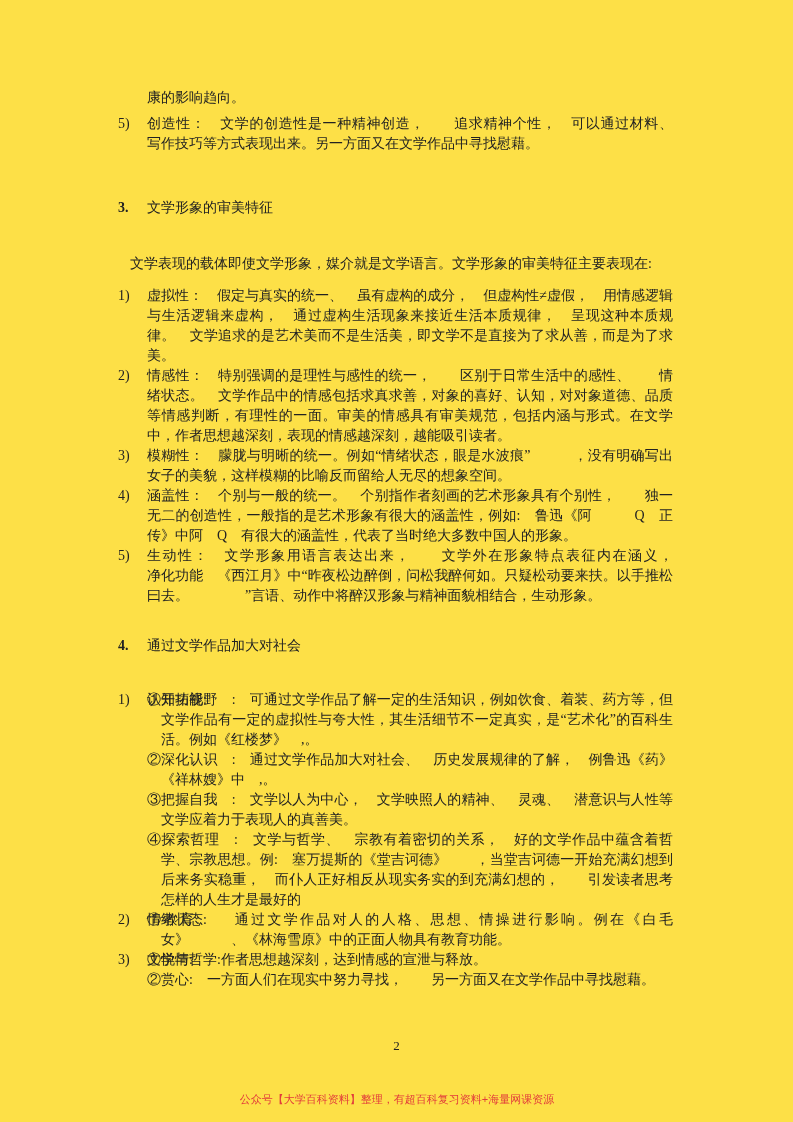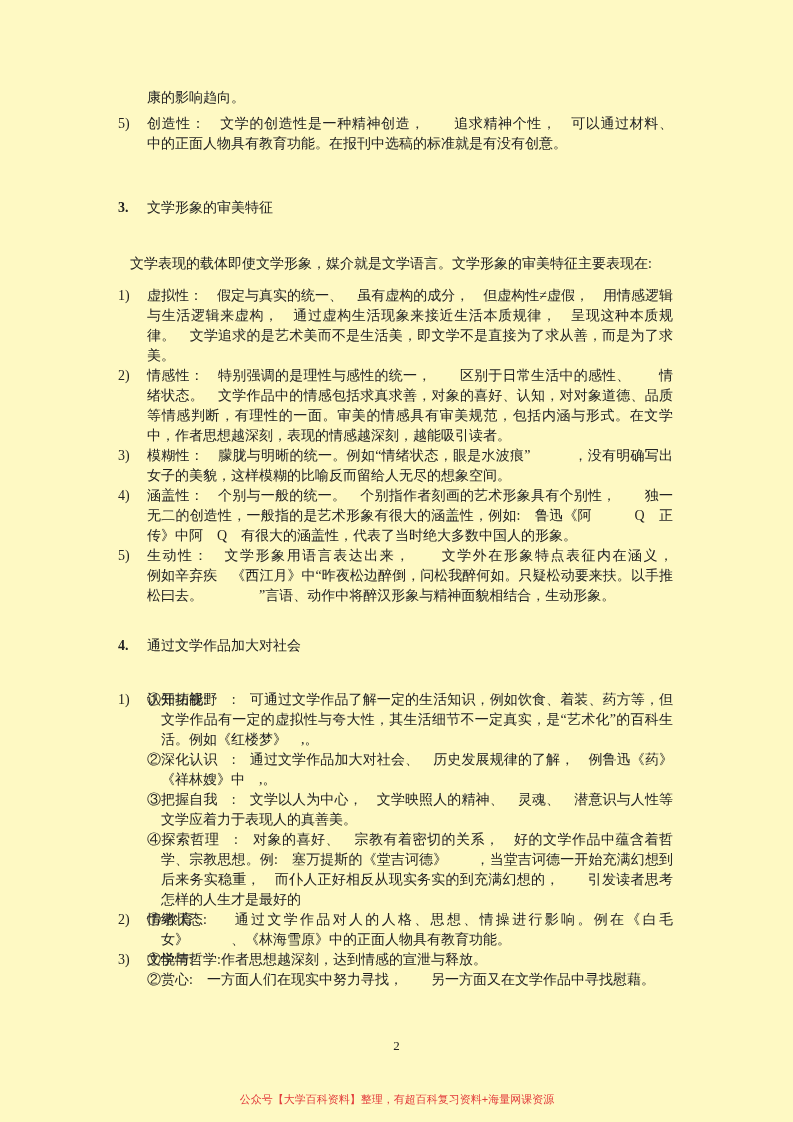--- a/index.html
+++ b/index.html
@@ -1,21 +1,21 @@
 <!DOCTYPE html>
 <html><head>
 <meta charset="utf-8">
 <style>
   html, body { margin: 0; padding: 0; background: #ffffff; }
   .page {
     position: relative;
     width: 793px;
     height: 1122px;
     margin: 0 auto;
-    background: #fef9c3;
+    background: #fde047;
     overflow: hidden;
     font-family: "Liberation Serif", "DejaVu Serif", serif;
     color: #222222;
     font-size: 14px;
     line-height: 20px;
     text-decoration: underline;
   }
   .content {
     position: absolute;
     left: 118px;
@@ -58,21 +58,21 @@
 </head>
 <body>
 
 <div class="page">
   <div class="content">
 
     <p class="carryover">康的影响趋向。</p>
 
     <div class="list-item">
       <span class="li-label">5)</span>
-      <div class="li-text">创造性：　文学的创造性是一种精神创造，　　追求精神个性，　可以通过材料、　中的正面人物具有教育功能。在报刊中选稿的标准就是有没有创意。</div>
+      <div class="li-text">创造性：　文学的创造性是一种精神创造，　　追求精神个性，　可以通过材料、　写作技巧等方式表现出来。另一方面又在文学作品中寻找慰藉。</div>
     </div>
 
     <div class="section-heading">
       <span class="sec-num">3.</span>
       <span class="sec-title">文学形象的审美特征</span>
     </div>
 
     <p class="lead">文学表现的载体即使文学形象，媒介就是文学语言。文学形象的审美特征主要表现在:</p>
 
     <div class="list">
@@ -87,40 +87,40 @@
       <div class="list-item">
         <span class="li-label">3)</span>
         <div class="li-text">模糊性：　朦胧与明晰的统一。例如“情绪状态，眼是水波痕”　　　，没有明确写出女子的美貌，这样模糊的比喻反而留给人无尽的想象空间。</div>
       </div>
       <div class="list-item">
         <span class="li-label">4)</span>
         <div class="li-text">涵盖性：　个别与一般的统一。　个别指作者刻画的艺术形象具有个别性，　　独一无二的创造性，一般指的是艺术形象有很大的涵盖性，例如:　鲁迅《阿　　　Q　正传》中阿　Q　有很大的涵盖性，代表了当时绝大多数中国人的形象。</div>
       </div>
       <div class="list-item">
         <span class="li-label">5)</span>
-        <div class="li-text">生动性：　文学形象用语言表达出来，　　文学外在形象特点表征内在涵义，　　　例如辛弃疾　《西江月》中“昨夜松边醉倒，问松我醉何如。只疑松动要来扶。以手推松曰去。　　　　”言语、动作中将醉汉形象与精神面貌相结合，生动形象。</div>
+        <div class="li-text">生动性：　文学形象用语言表达出来，　　文学外在形象特点表征内在涵义，　　　净化功能　《西江月》中“昨夜松边醉倒，问松我醉何如。只疑松动要来扶。以手推松曰去。　　　　”言语、动作中将醉汉形象与精神面貌相结合，生动形象。</div>
       </div>
     </div>
 
     <div class="section-heading heading-4">
       <span class="sec-num">4.</span>
       <span class="sec-title">通过文学作品加大对社会</span>
     </div>
 
     <div class="list">
 
       <div class="fn-item">
         <span class="li-label">1)</span>
         <div class="fn-body">
           <span class="fn-title">认知功能:</span>
           <div class="fn-subs">
             <div class="fn-sub">①开拓视野　:　可通过文学作品了解一定的生活知识，例如饮食、着装、药方等，但文学作品有一定的虚拟性与夸大性，其生活细节不一定真实，是“艺术化”的百科生活。例如《红楼梦》　,。</div>
             <div class="fn-sub">②深化认识　:　通过文学作品加大对社会、　历史发展规律的了解，　例鲁迅《药》《祥林嫂》中　,。</div>
             <div class="fn-sub">③把握自我　:　文学以人为中心，　文学映照人的精神、　灵魂、　潜意识与人性等文学应着力于表现人的真善美。</div>
-            <div class="fn-sub">④探索哲理　:　对象的喜好、　宗教有着密切的关系，　好的文学作品中蕴含着哲学、宗教思想。例:　塞万提斯的《堂吉诃德》　　，当堂吉诃德一开始充满幻想到后来务实稳重，　而仆人正好相反从现实务实的到充满幻想的，　　引发读者思考怎样的人生才是最好的</div>
+            <div class="fn-sub">④探索哲理　:　文学与哲学、　宗教有着密切的关系，　好的文学作品中蕴含着哲学、宗教思想。例:　塞万提斯的《堂吉诃德》　　，当堂吉诃德一开始充满幻想到后来务实稳重，　而仆人正好相反从现实务实的到充满幻想的，　　引发读者思考怎样的人生才是最好的</div>
           </div>
         </div>
       </div>
 
       <div class="fn-item">
         <span class="li-label">2)</span>
         <div class="fn-body">
           <span class="fn-title">情绪状态:</span>
           <div class="fn-subs">
             <div class="fn-sub">①教育:　　通过文学作品对人的人格、思想、情操进行影响。例在《白毛女》　　　、《林海雪原》中的正面人物具有教育功能。</div>

